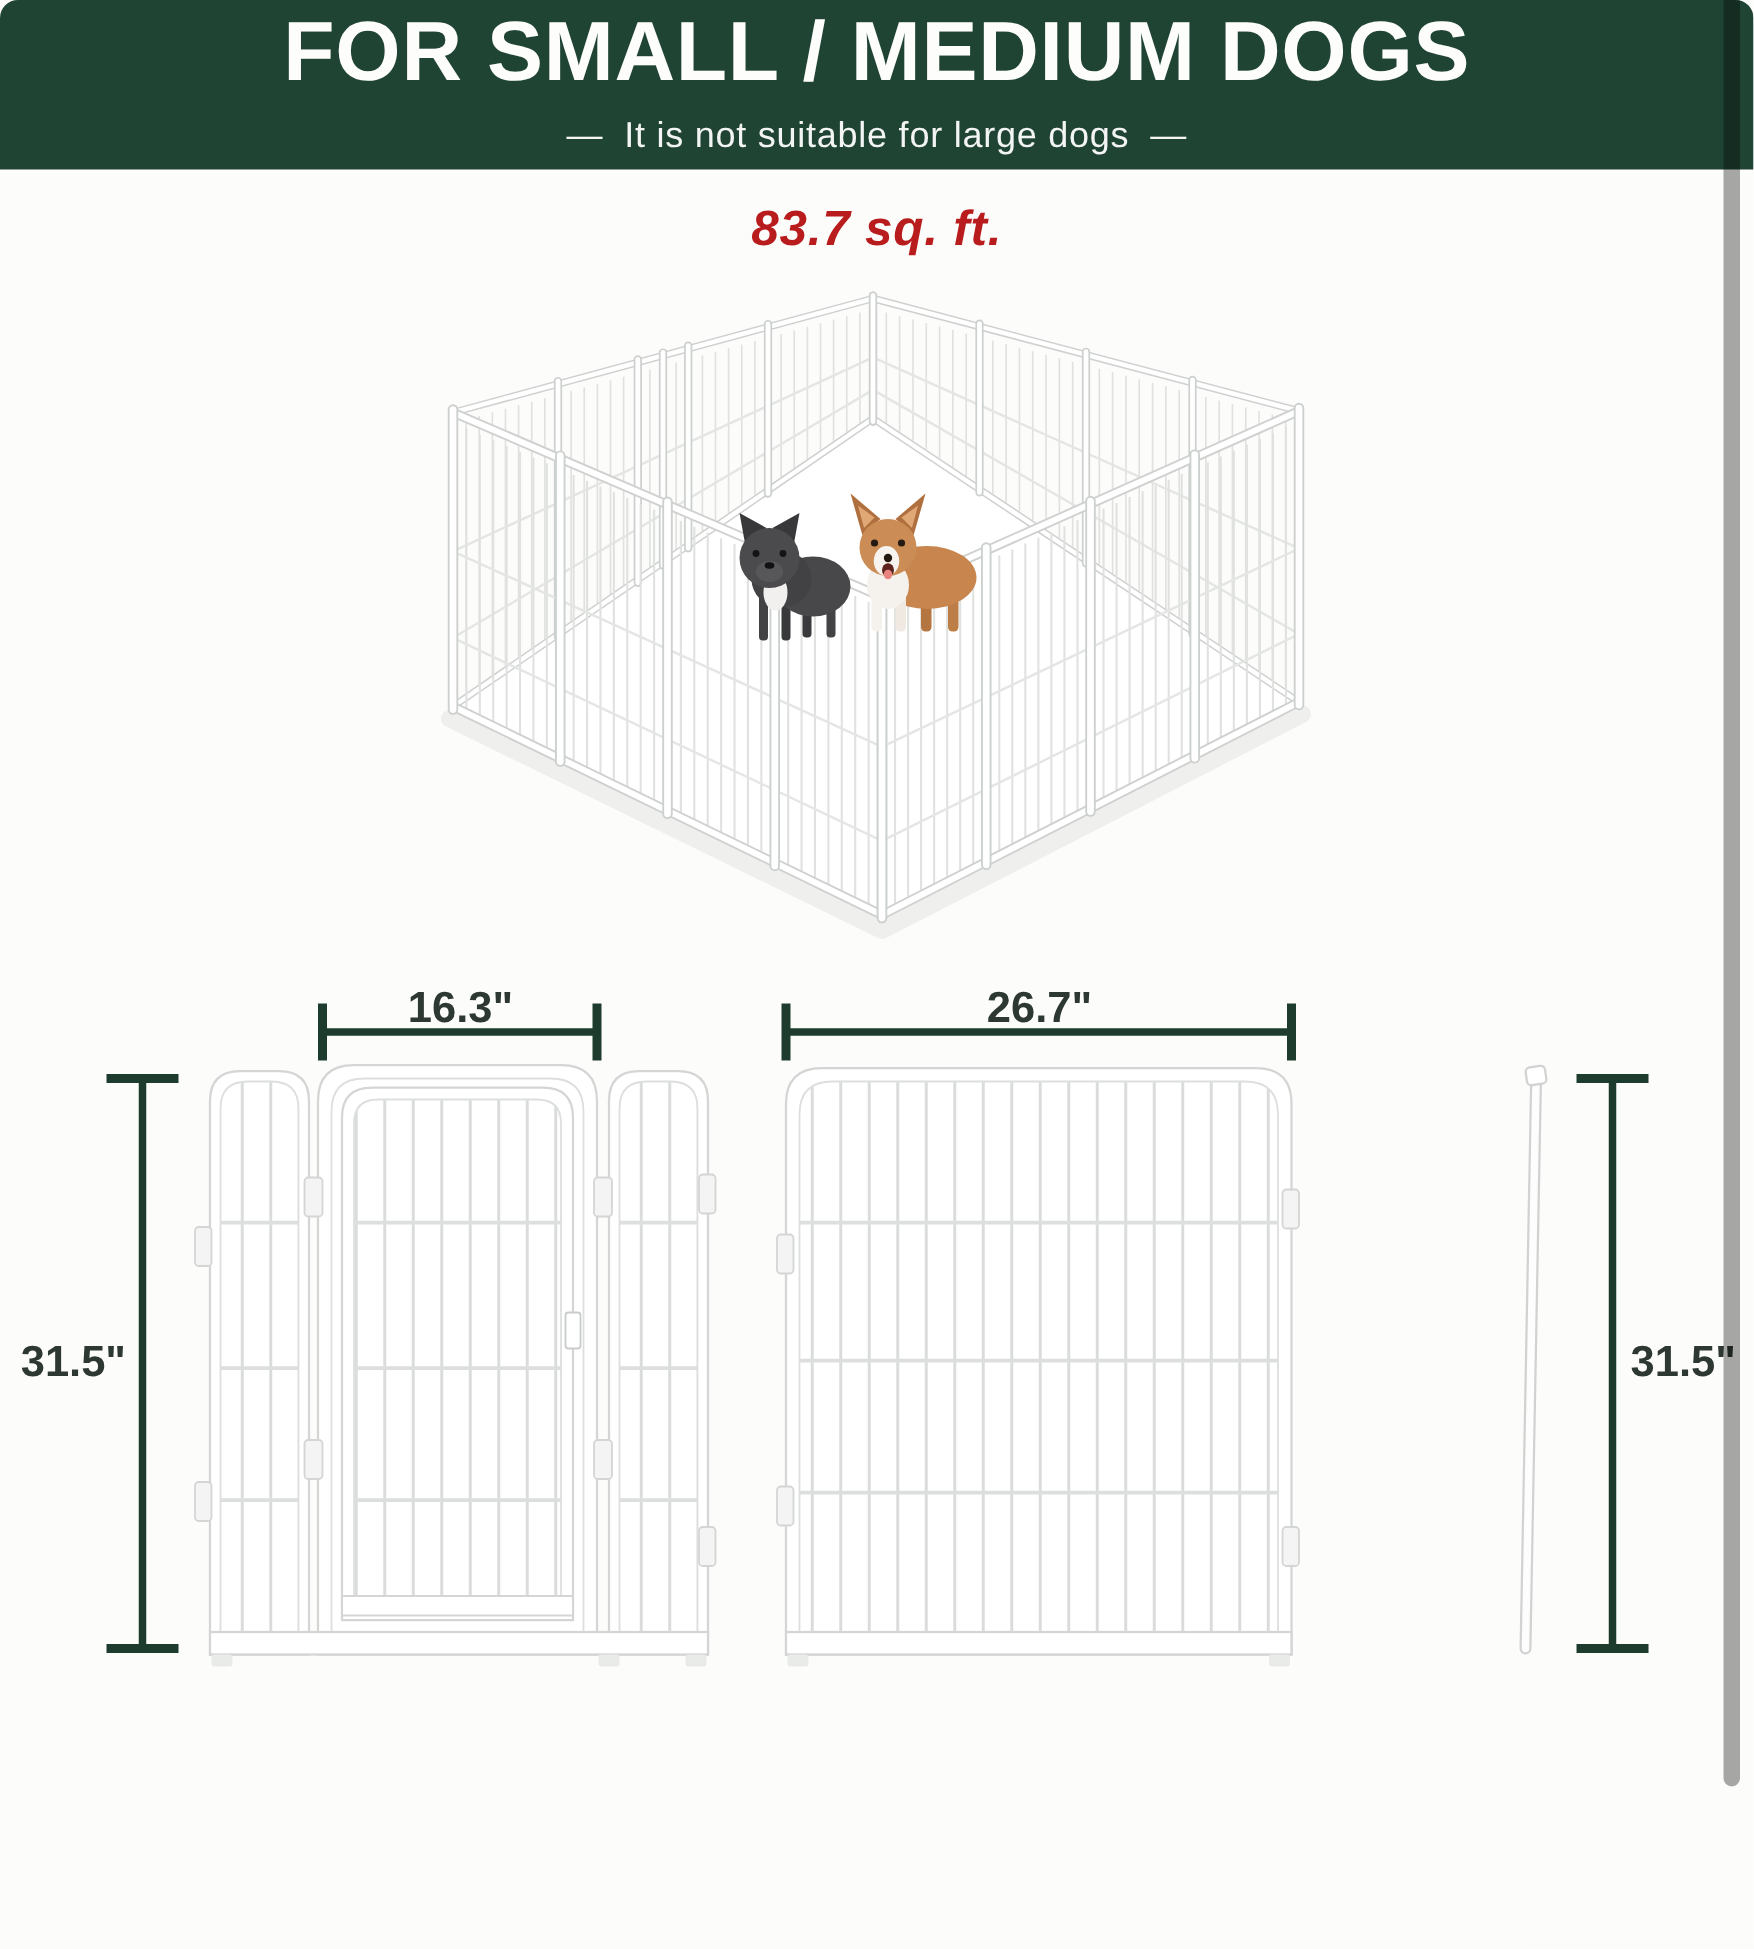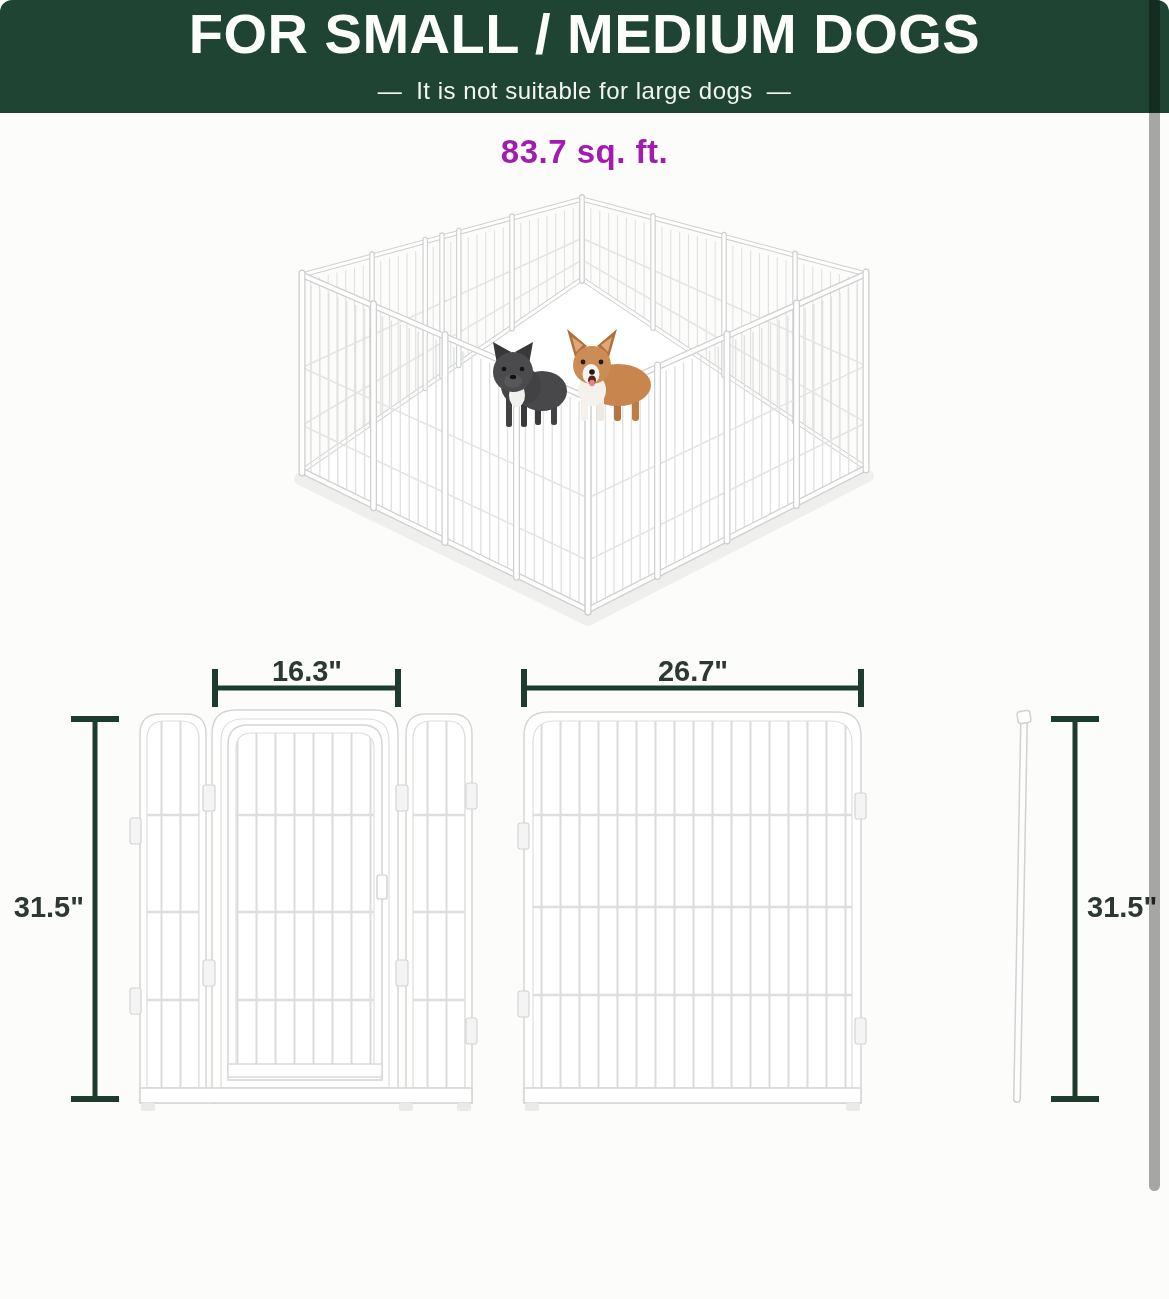--- a/index.html
+++ b/index.html
@@ -24,21 +24,22 @@
   .banner-subtitle{
     margin-top:13px;
     font-size:24px;font-weight:400;letter-spacing:0.5px;
     color:#f2f5f3;
   }
   .banner-subtitle .dash{padding:0 14px;}
   .area-label{
     position:absolute;left:0;top:133px;width:1169px;
     text-align:center;
     font-size:33px;font-weight:700;letter-spacing:0.5px;
-    color:#a21caf;
+    color:#b91c1c;
+    font-style:italic;
   }
   .scene{position:absolute;left:270px;top:180px;}
   .diagram{position:absolute;left:0;top:640px;}
   .scroll-thumb{
     position:absolute;left:1149px;top:0;width:11px;height:1191px;
     background:rgba(0,0,0,0.34);
     border-radius:0 0 6px 6px;
   }
 </style>
 </head>

